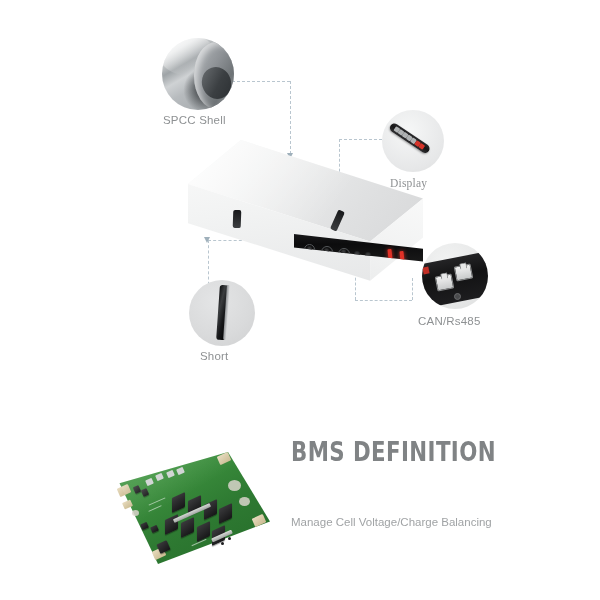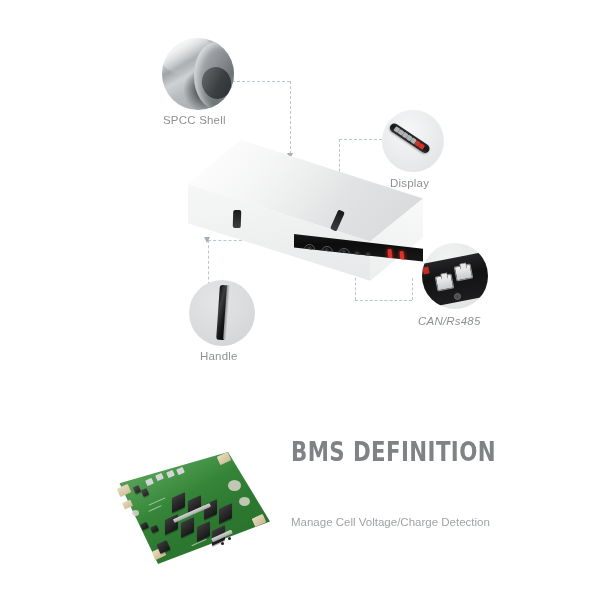--- a/index.html
+++ b/index.html
@@ -223,40 +223,40 @@
     <div class="disp-bar">
       <i style="left:10%;"></i>
         <i style="left:21%;"></i>
         <i style="left:32%;"></i>
       <i style="left:43%;"></i>
         <i style="left:54%;"></i>
       <div class="disp-red" style="left:66%;"></div>
       <div class="disp-red" style="left:77%;"></div>
     </div>
   </div>
-  <div class="callout-label" style="left:390px;top:177px;">Display</div>
+  <div class="callout-label" style="left:390px;top:177px;font-family:Liberation Serif, serif;">Display</div>
 
   <div class="bubble can-bg" style="left:422px;top:243px;width:66px;height:66px;">
     <div class="can-panel"></div>
     <div class="can-red" style="left:2%;top:36%;width:6px;height:7px;transform:rotate(-11deg);"></div>
     <div class="rj45" style="left:21%;top:48%;width:15px;height:13px;transform:rotate(-11deg);"></div>
     <div class="rj45" style="left:50%;top:34%;width:15px;height:13px;transform:rotate(-11deg);"></div>
     <div class="can-screw" style="left:48%;top:76%;"></div>
   </div>
-  <div class="callout-label" style="left:418px;top:315px;font-style:italic;">CAN/Rs485</div>
+  <div class="callout-label" style="left:418px;top:315px;">CAN/Rs485</div>
 
   <div class="bubble handle-bg" style="left:189px;top:280px;width:66px;height:66px;">
     <div class="handle-slot"></div>
     <div class="handle-edge"></div>
   </div>
-  <div class="callout-label" style="left:200px;top:350px;">Handle</div>
+  <div class="callout-label" style="left:200px;top:350px;">Short</div>
 
   <div id="bms-heading">BMS DEFINITION</div>
 
-  <div class="bms-line" style="top:516px;">Manage Cell Voltage/Charge Detection</div>
+  <div class="bms-line" style="top:516px;">Manage Cell Voltage/Charge Balancing</div>
 
   <div id="pcb">
     <div class="pcb-body"></div>
 
     <div class="pcb-pad" style="left:13%;top:30%;width:12px;height:9px;transform:rotate(-24deg);"></div>
     <div class="pcb-pad" style="left:70%;top:2%;width:12px;height:9px;transform:rotate(-24deg);"></div>
     <div class="pcb-pad" style="left:90%;top:57%;width:12px;height:9px;transform:rotate(-24deg);"></div>
     <div class="pcb-pad" style="left:33%;top:87%;width:12px;height:9px;transform:rotate(-24deg);"></div>
     <div class="pcb-pad" style="left:16%;top:44%;width:9px;height:7px;transform:rotate(-24deg);"></div>
 

